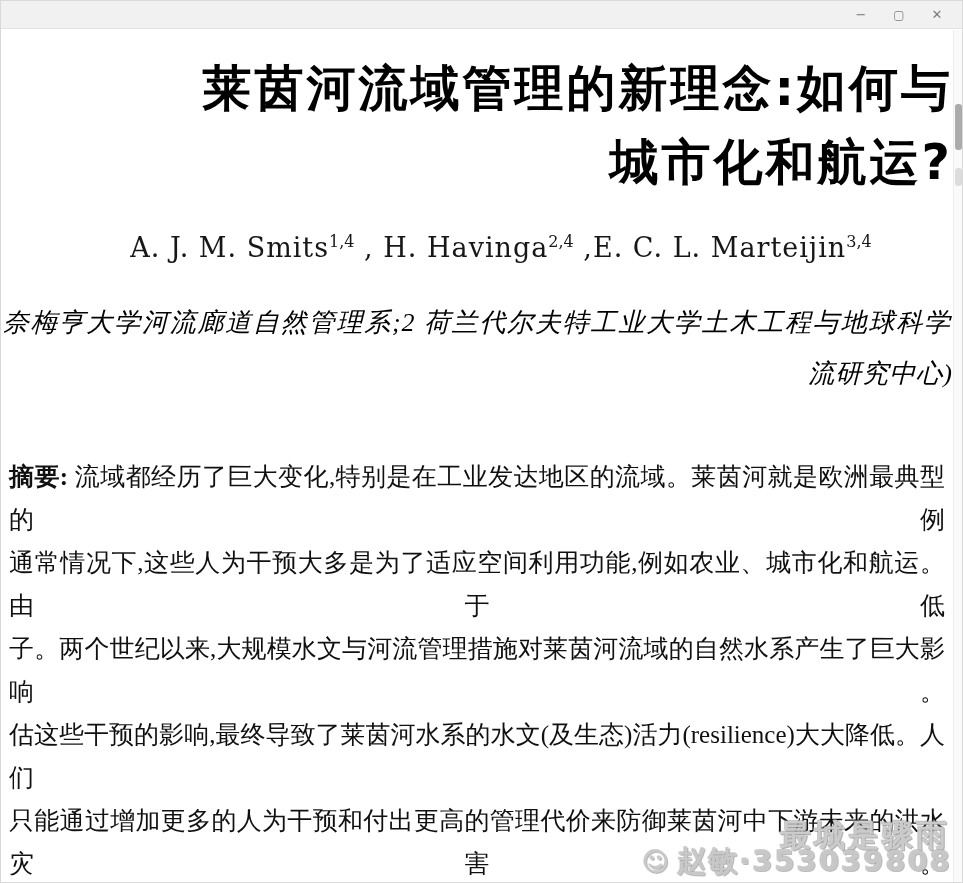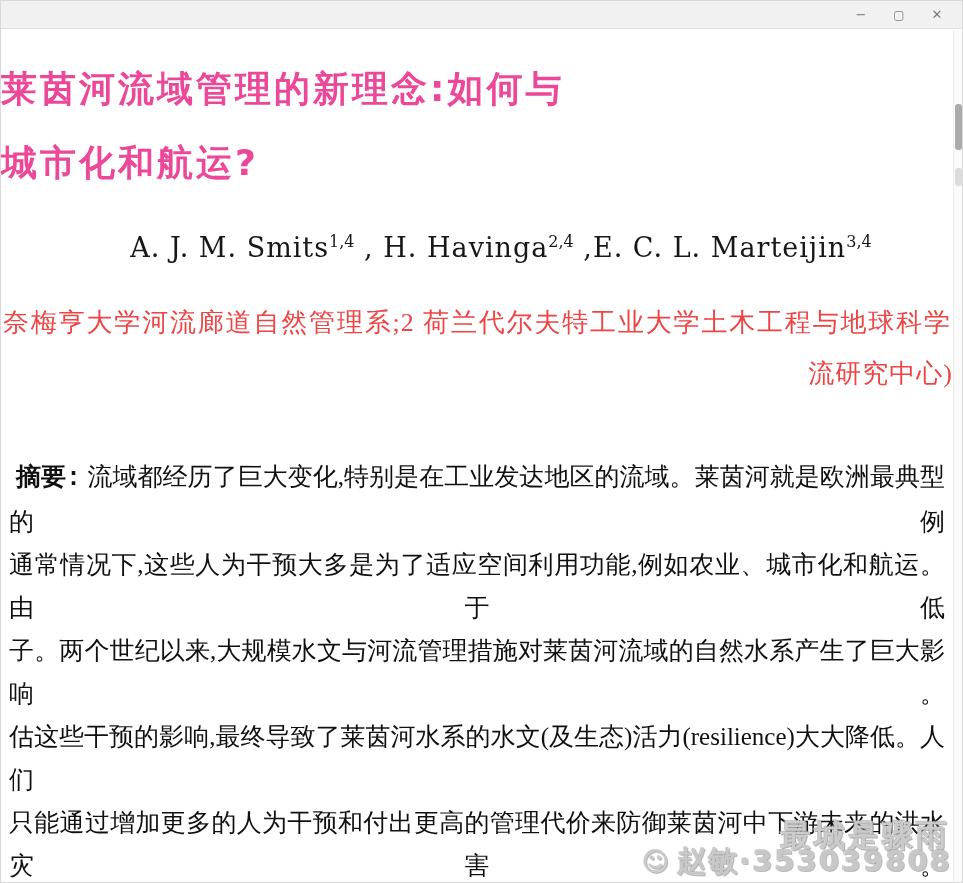--- a/index.html
+++ b/index.html
@@ -29,38 +29,38 @@
   
   .page {
     position:absolute; top:29px; left:0; right:9px; bottom:0;
     background:#ffffff; overflow:hidden;
     color:#141414;
   }
 
   .doc-title {
     margin-top:22px;
     font-family:"DejaVu Sans", "Liberation Sans", sans-serif;
-    font-weight:900; font-size:36px; line-height:74px;
-    text-align:left; letter-spacing:3px; color:#ec4899;
+    font-weight:900; font-size:49px; line-height:74px;
+    text-align:right; letter-spacing:3px; color:#000000;
   }
 
   .authors {
     margin-top:32px; text-align:center;
     font-family:"DejaVu Serif","Liberation Serif",serif;
     font-size:27px; color:#171717; letter-spacing:1px;padding-left:48px;
   }
   .authors sup { font-size:16px; letter-spacing:0; }
 
-  .affil { margin-top:34px; font-size:26px; line-height:51px; color:#ef4444; letter-spacing:1px; }
+  .affil { margin-top:34px; font-size:26px; line-height:51px; color:#000000; letter-spacing:1px;font-style:italic; }
   .jline { text-align:justify; text-align-last:justify; padding:0 2px; }
   .center-line { text-align:right; }
 
   .abstract { margin-top:56px; font-size:25px; line-height:43px; color:#101010; }
   .abstract .jline { padding:0 8px; }
-  .ab-label { font-weight:bold; font-family:Liberation Mono, monospace;margin-left:7px; }
+  .ab-label { font-weight:bold; font-family:Liberation Serif, serif; }
 
   
   .scrollbar {
     position:absolute; top:29px; right:0; bottom:0; width:9px;
     background:#fafafa; border-left:1px solid #ececec;
   }
   .scroll-thumb {
     position:absolute; top:74px; left:1px; width:7px; height:46px;
     background:#ababab; border-radius:3px;
   }

